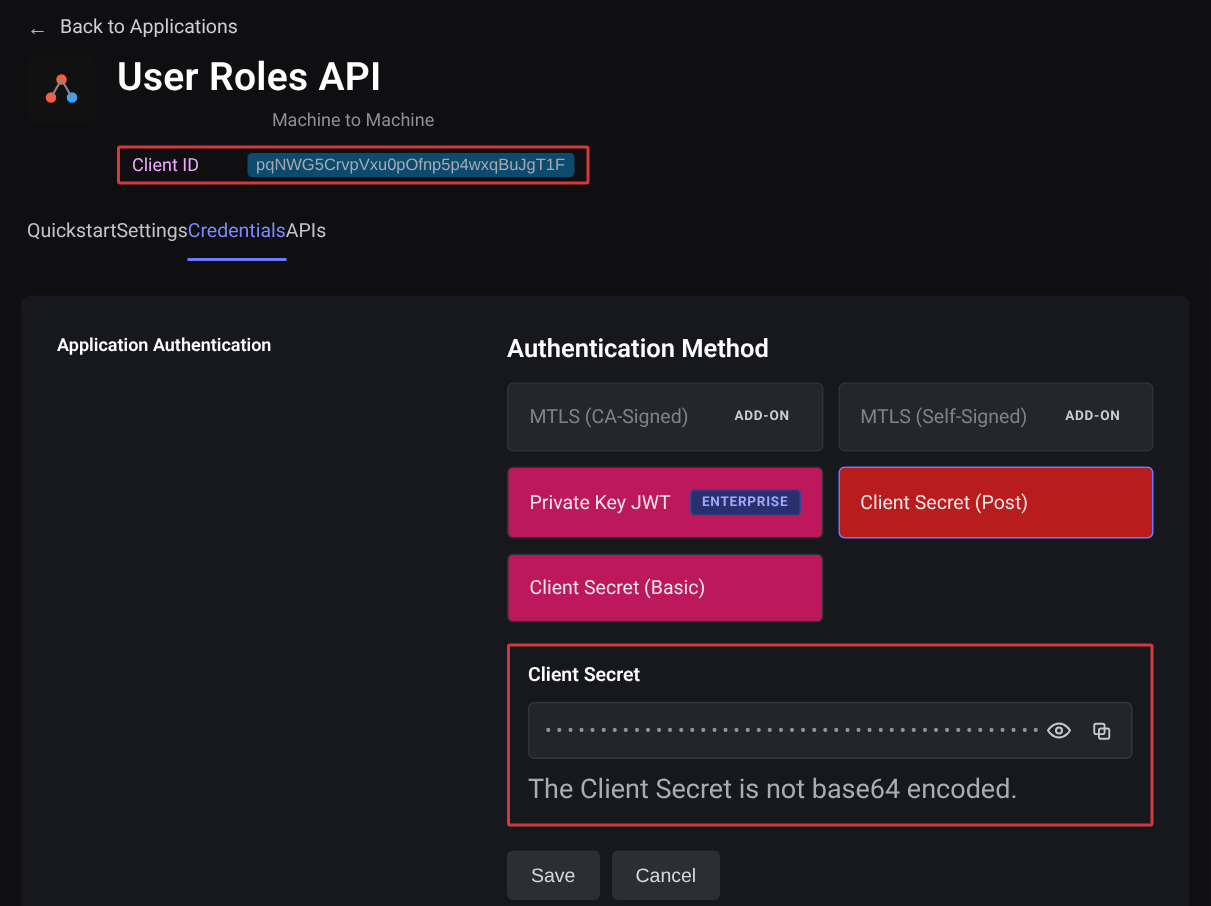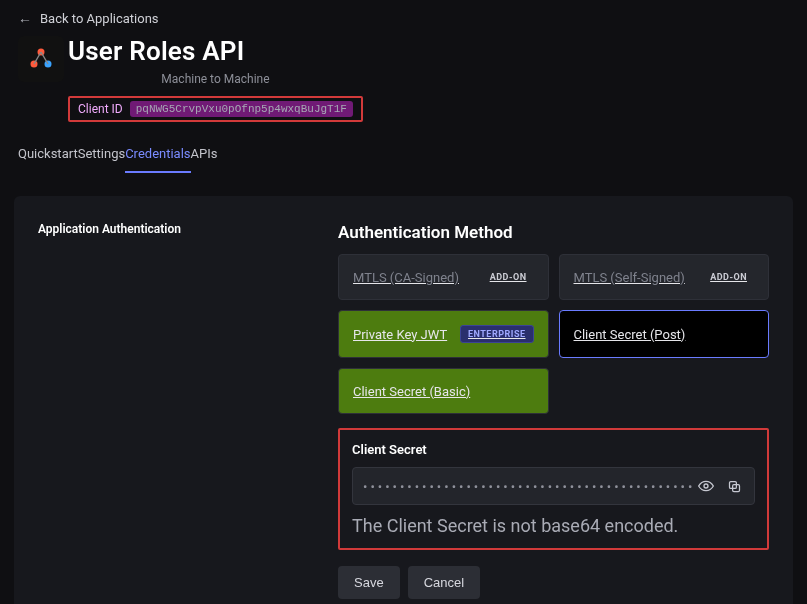--- a/index.html
+++ b/index.html
@@ -18,21 +18,21 @@
     align-items: center;
     gap: 8px;
     color: #cfd0d6;
     padding: 10px 18px;
     font-size: 13px;
   }
   .back-link .arrow { font-size: 14px; color:#aeb0b8; }
   .header {
     display: flex;
     align-items: flex-start;
-    gap: 4px;
+    gap: 14px;
     padding: 0 18px 6px 18px;
   }
   .app-icon {
     width: 46px; height: 46px;
     border-radius: 6px;
     background: #111;
     display: flex; align-items: center; justify-content: center;
   }
   .title-area h1 {
     font-size: 26px;
@@ -52,26 +52,27 @@
   .client-id-box {
     display: inline-flex;
     align-items: center;
     gap: 7px;
     border: 2px solid #d23a3a;
     padding: 3px 8px;
     border-radius: 2px;
   }
   .client-id-label { color: #f0abfc; font-size: 12px; }
   .client-id-val {
-    background: #701a75;
+    background: #0c4a6e;
     color: #a6a8b4;
-    font-family: Liberation Mono, monospace;
+    font-family: Liberation Sans, sans-serif;
     font-size: 11px;
     padding: 2px 6px;
     border-radius: 3px;
+    margin-left: 25px;
   }
   .tabs {
     display: flex;
     padding: 18px 18px 0 18px;
     border-bottom: 1px solid rgba(255,255,255,0);
     font-size: 13px;
   }
   .tab {
     padding-bottom: 10px;
     color: #c3c4cb;
@@ -93,39 +94,38 @@
   .leftcol { width: 260px; }
   .leftcol h2 { font-size: 12px; font-weight: 600; color: #fff; }
   .rightcol { flex: 1; }
   .section-label {
     font-size: 17px; font-weight: 600; color: #fff; margin-bottom: 12px;
   }
   .method-grid {
     display: grid;
     grid-template-columns: 1fr 1fr;
     gap: 10px;
-    text-decoration: underline;
   }
   .method {
-    background: #4d7c0f;
+    background: #be185d;
     border: 1px solid #2e3038;
     border-radius: 4px;
     padding: 14px 14px;
     display: flex;
     align-items: center;
     justify-content: space-between;
     min-height: 46px;
     cursor: pointer;
     font-size: 13px;
     color: #e6e6ea;
   }
   .method.dim { color: #7f828d; background:#24262c; }
   .method.selected {
     border-color: #6a7bff;
-    background: #000000;
+    background: #b91c1c;
   }
   .badge {
     font-size: 9px;
     font-weight: 700;
     letter-spacing: 0.5px;
     padding: 3px 7px;
     border-radius: 3px;
   }
   .badge.addon {
     background: rgba(0,0,0,0);

